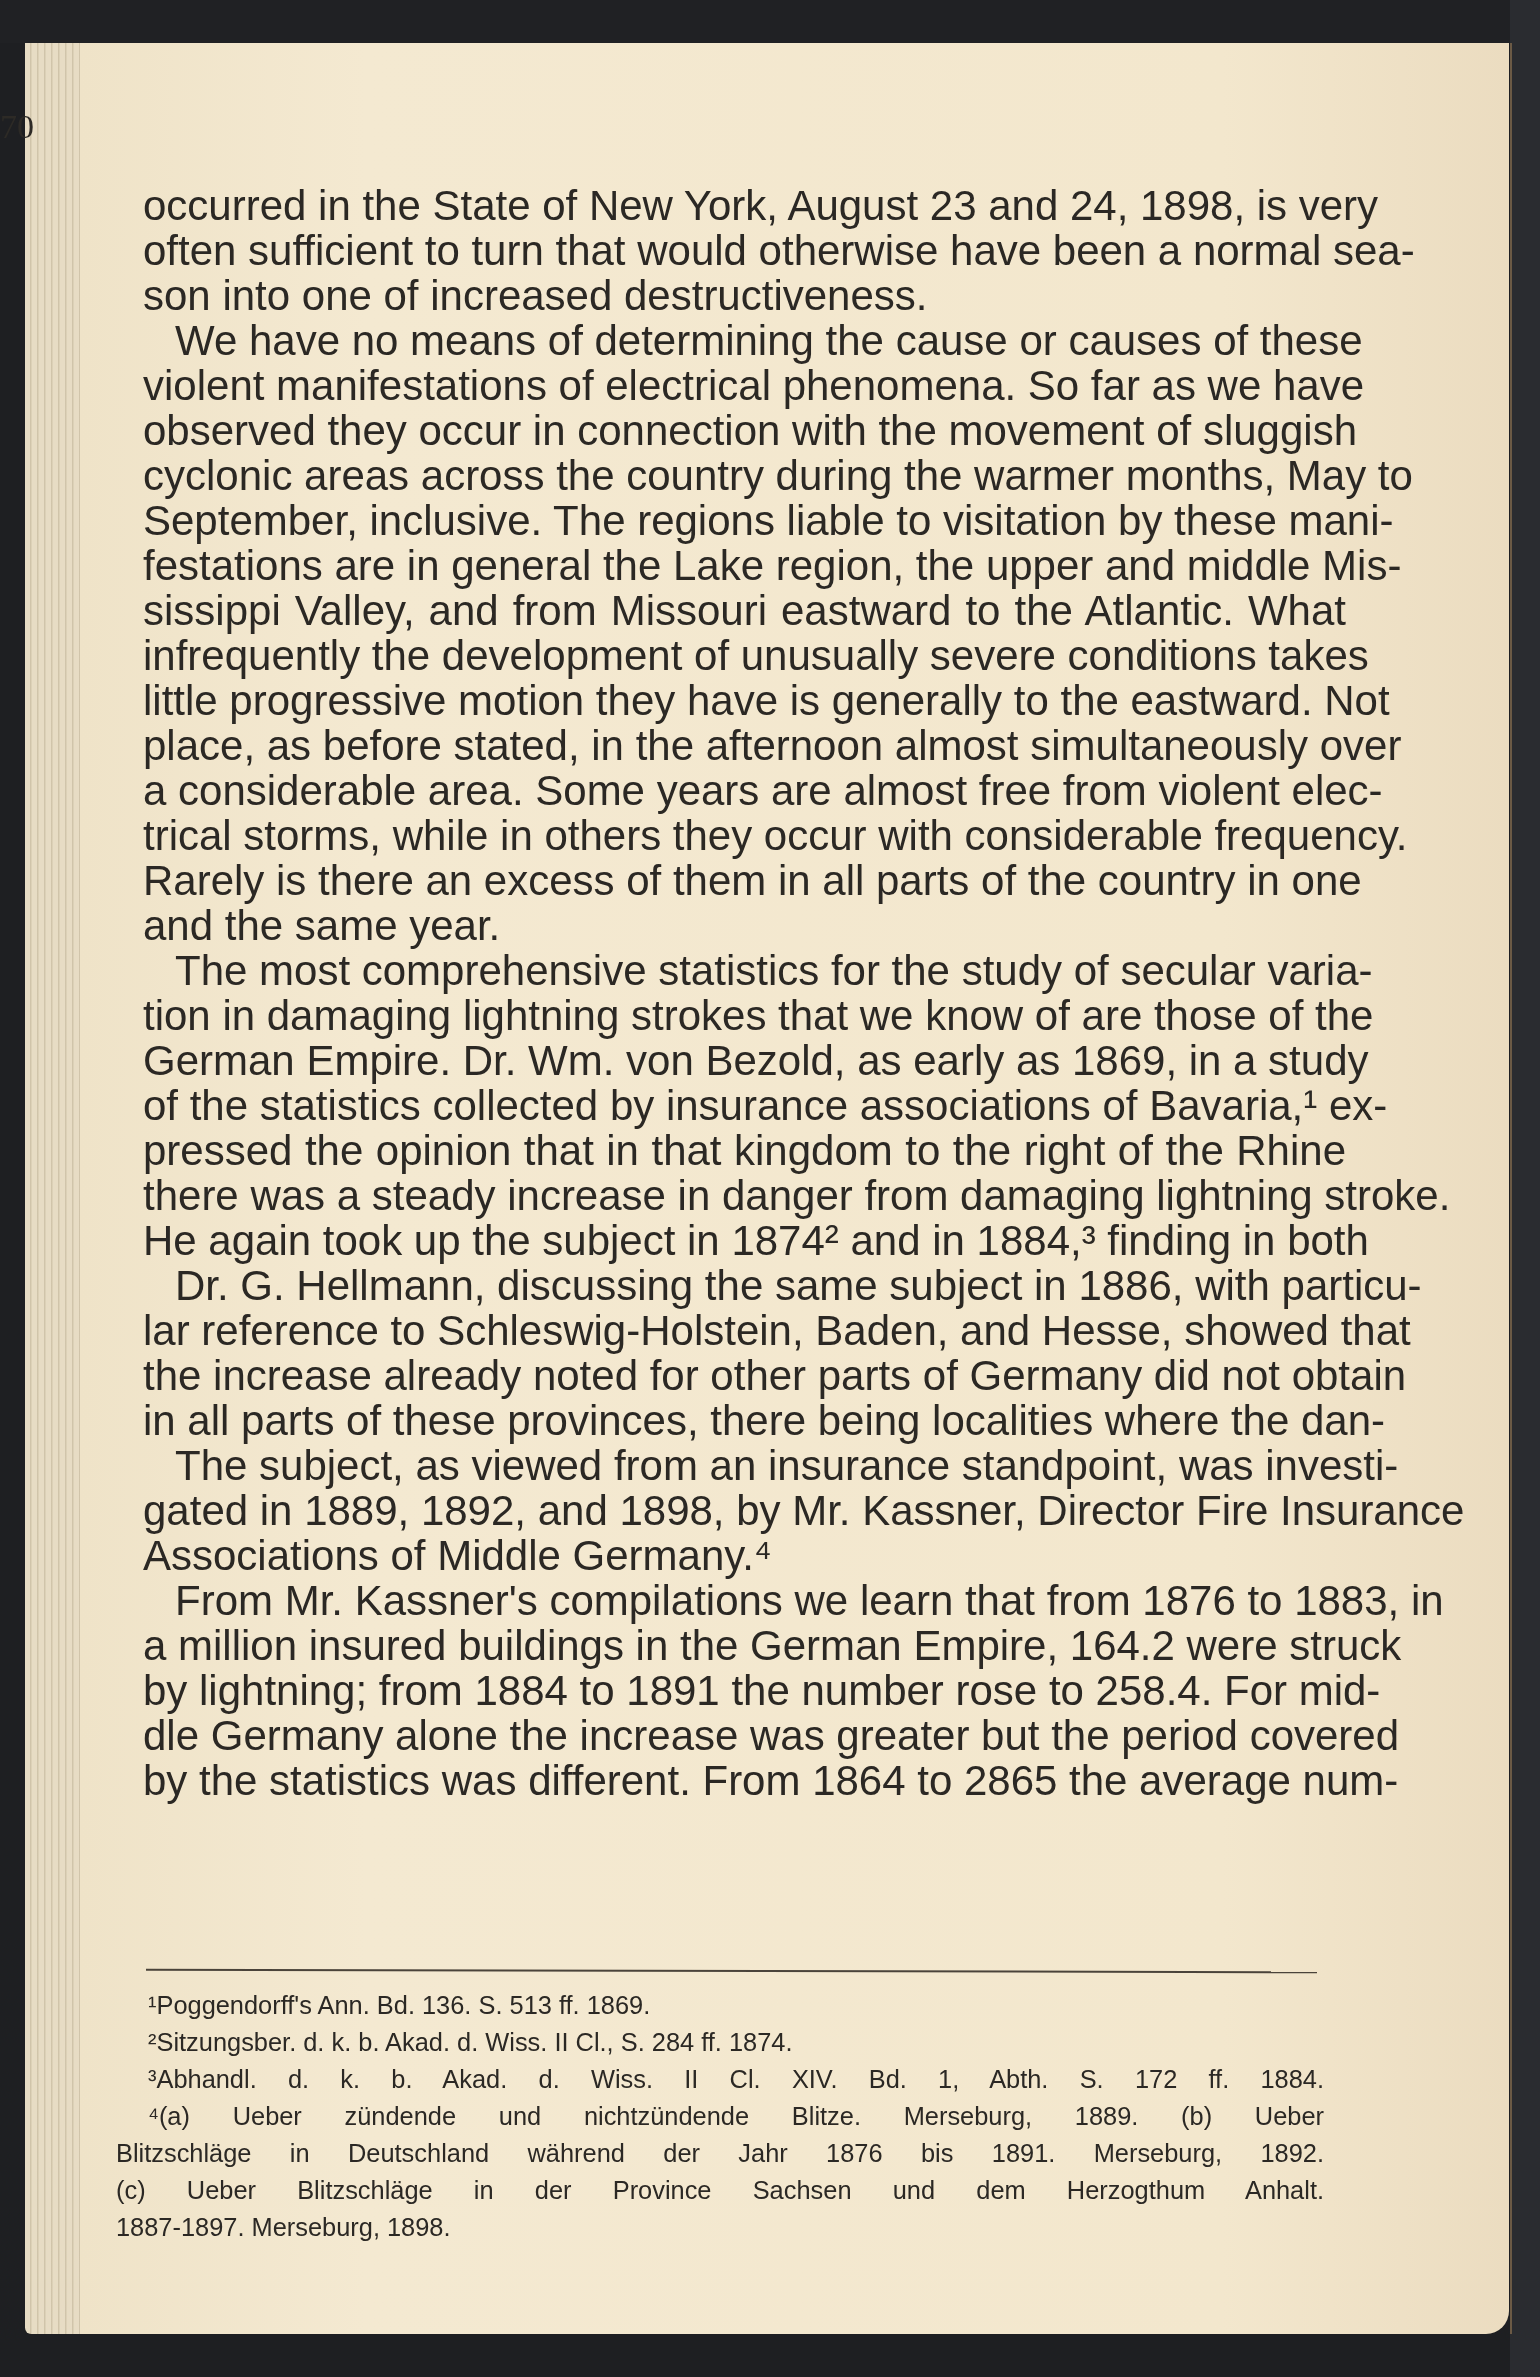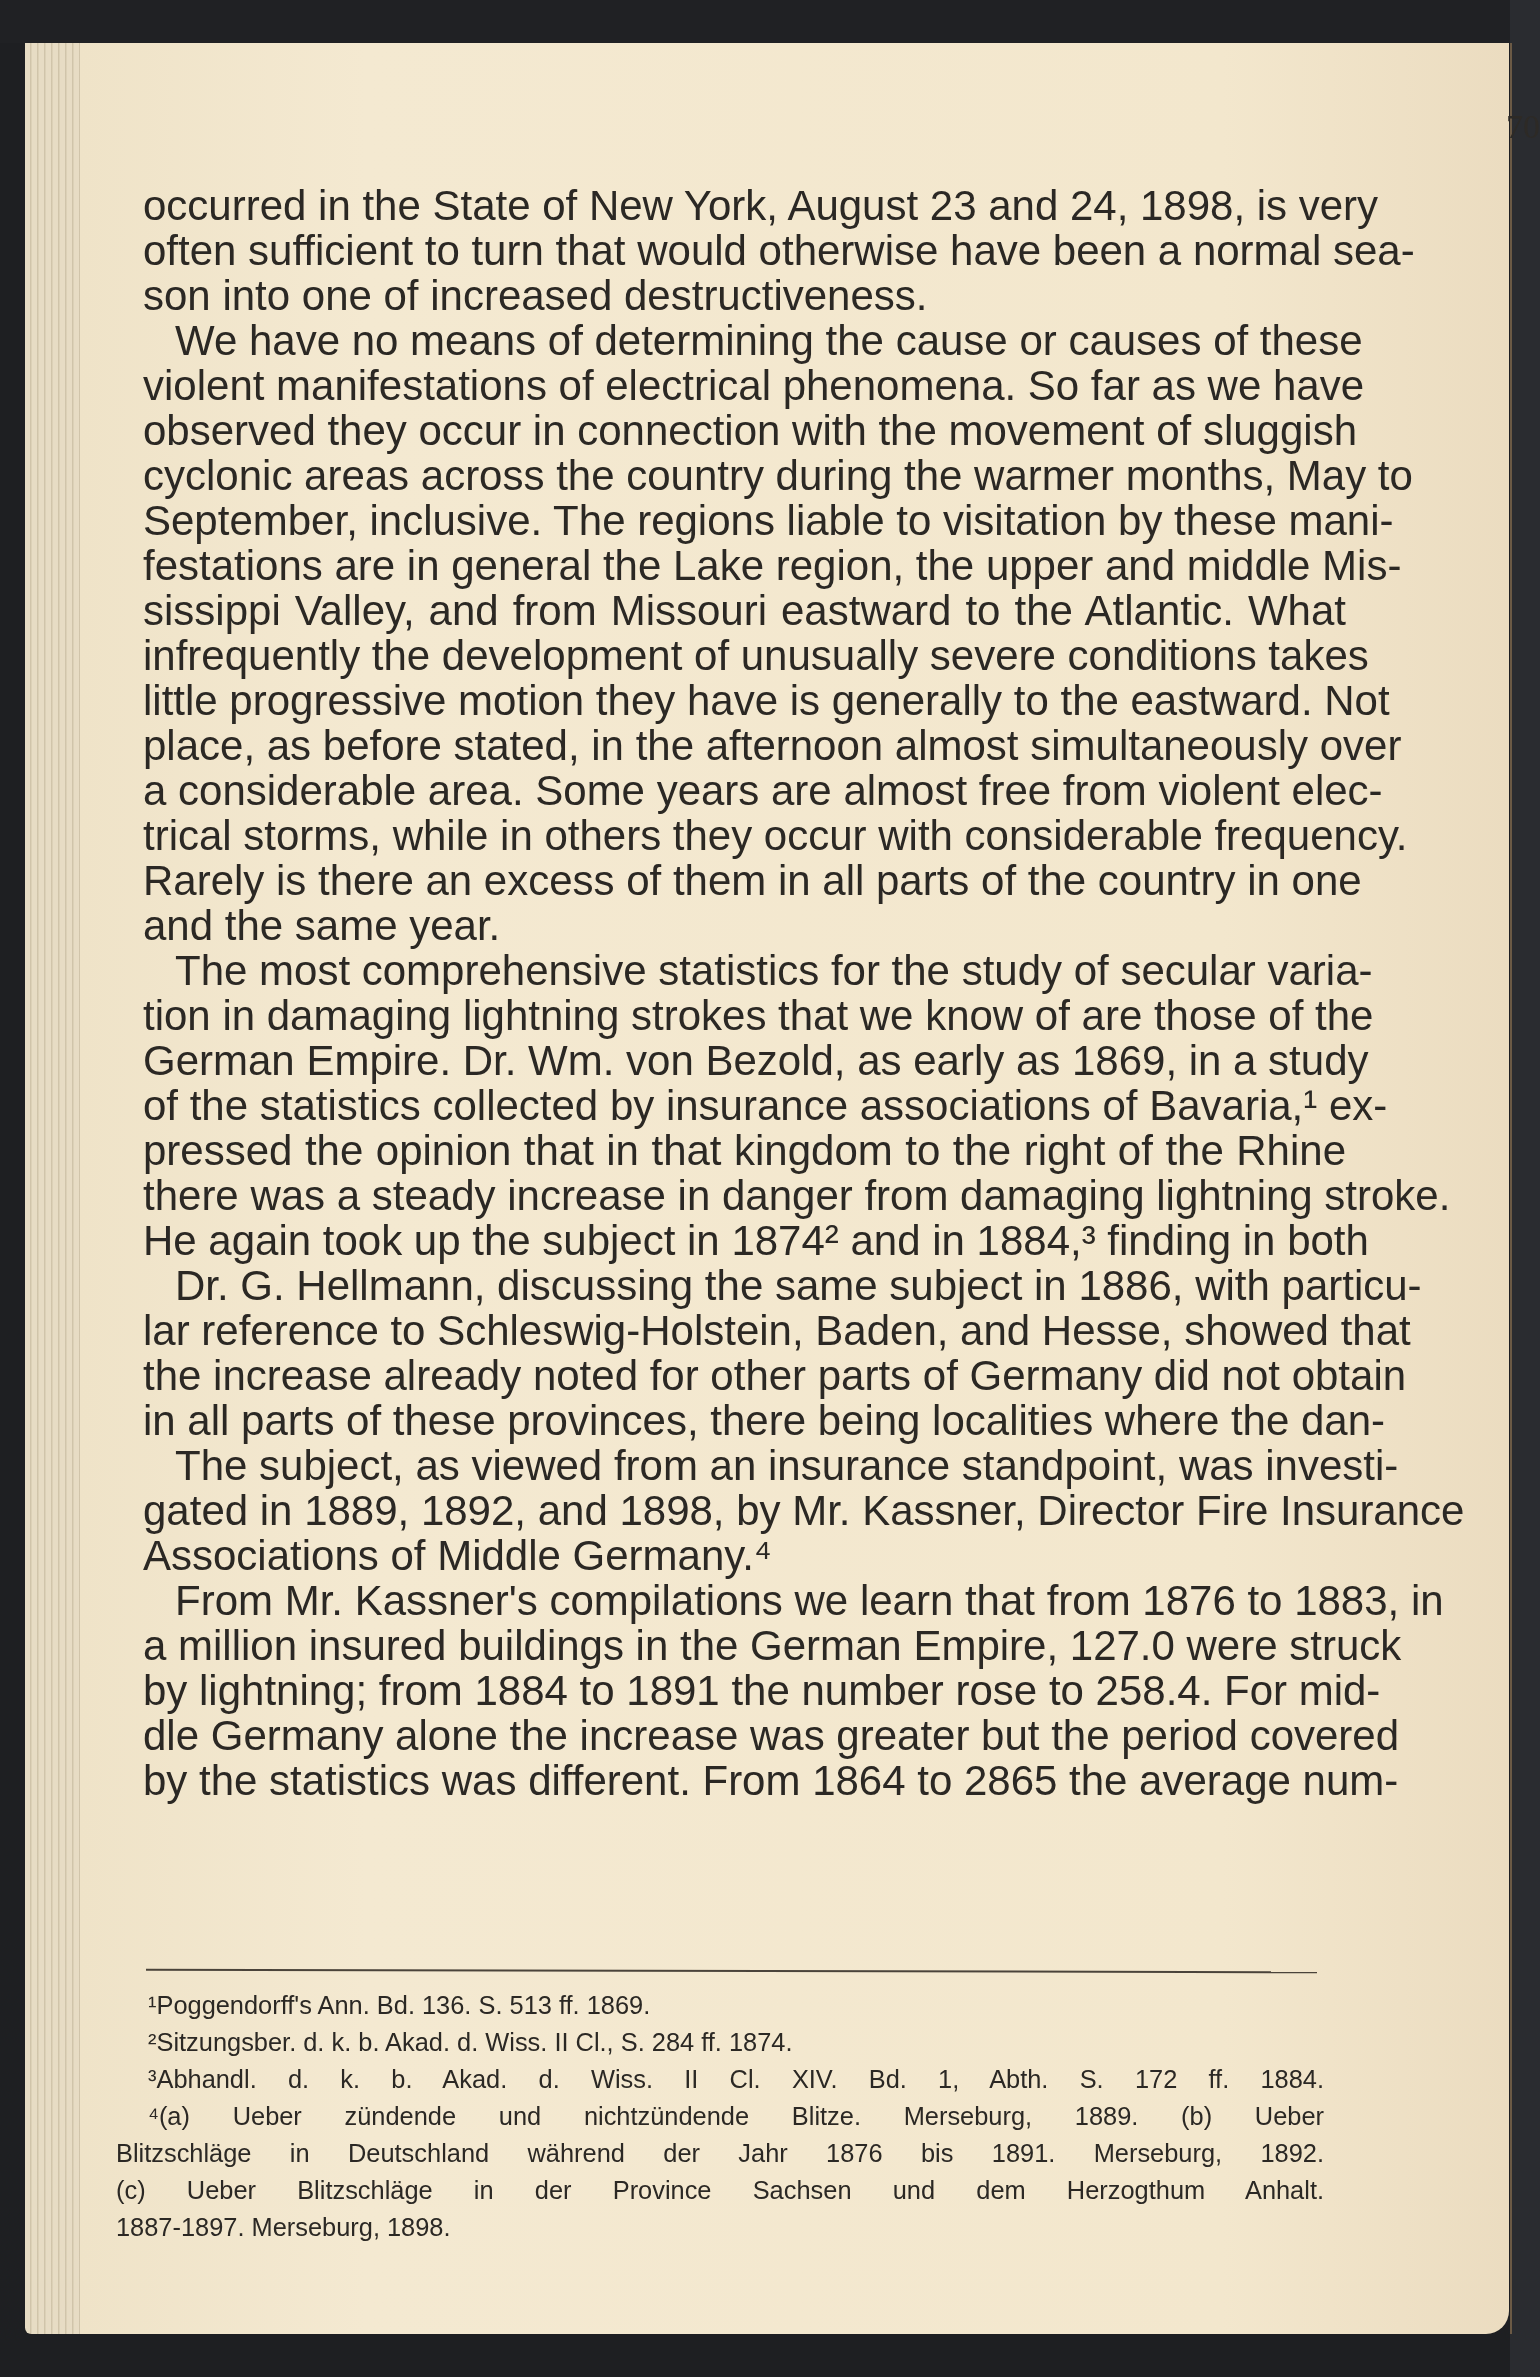--- a/index.html
+++ b/index.html
@@ -24,21 +24,21 @@
   .page {
     position: absolute; left: 80px; top: 43px; width: 1429px; height: 2291px;
     background: linear-gradient(90deg, #efe3c8 0%, #f4e9d1 20%, #f3e7cd 80%, #ebdcc0 100%);
     border-bottom-right-radius: 23px;
   }
   .page-edge-line {
     position: absolute; left: 1510px; top: 43px; width: 2.3px; height: 2291px;
     background: #6b5a45;
   }
   .page-number {
-    position: absolute; left: 0; top: 108px; width: 1540px; text-align: right;
+    position: absolute; left: 0; top: 108px; width: 1540px; text-align: left;
     font-size: 34px; color: #2d2a26;
     font-family: "Liberation Serif", "DejaVu Serif", serif;
   }
   .body-text {
     position: absolute; left: 143px; top: 183px; width: 1203px;
     color: #2b2824; font-size: 42px; line-height: 45px;
     font-family: Liberation Sans, sans-serif;
   }
   .body-text .line {
     display: block; white-space: nowrap; text-align: justify;
@@ -99,21 +99,21 @@
     <span class="line">there was a steady increase in danger from damaging lightning stroke.</span>
     <span class="line">He again took up the subject in 1874² and in 1884,³ finding in both</span>
     <span class="line indent">Dr. G. Hellmann, discussing the same subject in 1886, with particu-</span>
     <span class="line">lar reference to Schleswig-Holstein, Baden, and Hesse, showed that</span>
     <span class="line">the increase already noted for other parts of Germany did not obtain</span>
     <span class="line">in all parts of these provinces, there being localities where the dan-</span>
     <span class="line indent">The subject, as viewed from an insurance standpoint, was investi-</span>
     <span class="line">gated in 1889, 1892, and 1898, by Mr. Kassner, Director Fire Insurance</span>
     <span class="line last">Associations of Middle Germany.⁴</span>
     <span class="line indent">From Mr. Kassner's compilations we learn that from 1876 to 1883, in</span>
-    <span class="line">a million insured buildings in the German Empire, 127.0 were struck</span>
+    <span class="line">a million insured buildings in the German Empire, 164.2 were struck</span>
     <span class="line">by lightning;  from 1884 to 1891 the number rose to 258.4.  For mid-</span>
     <span class="line">dle Germany alone the increase was greater but the period covered</span>
     <span class="line">by the statistics was different.  From 1864 to 2865 the average num-</span>
   </div>
 
 <div class="footnote-rule"></div>
 
 <div class="footnotes" id="footnotes">
     <span class="line indent last">¹Poggendorff's Ann.   Bd. 136.   S.   513 ff.   1869.</span>
     <span class="line indent last">²Sitzungsber. d. k. b. Akad. d. Wiss.   II Cl., S.   284 ff.   1874.</span>

